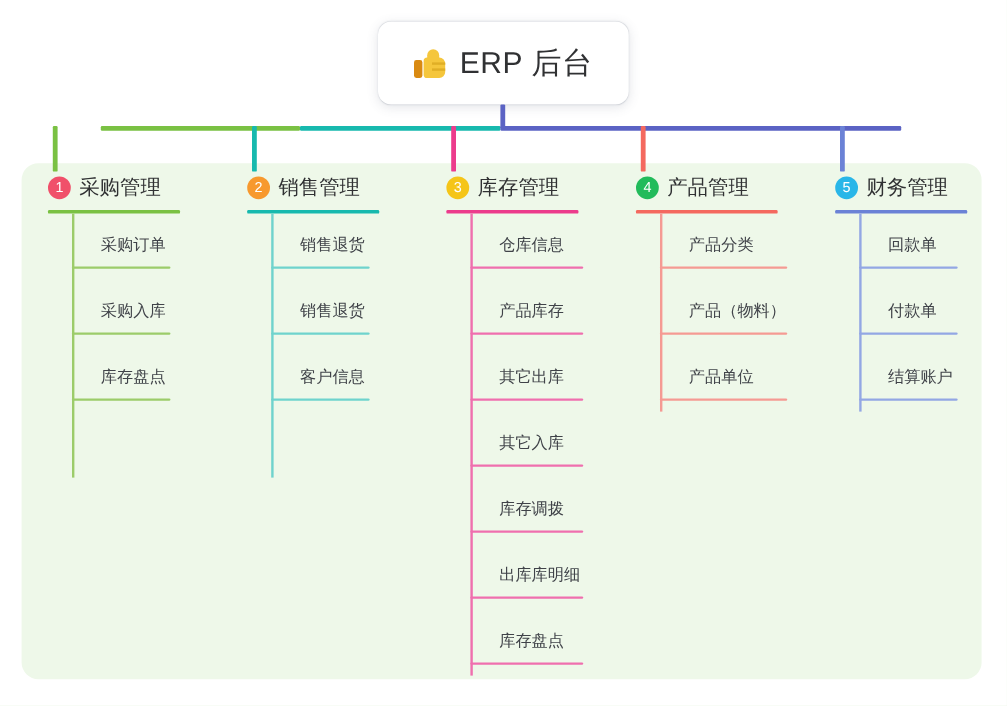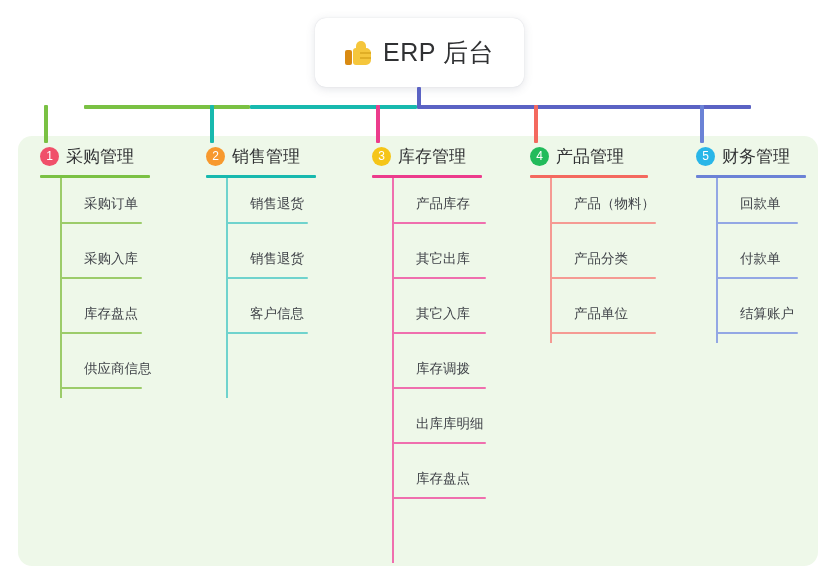--- a/index.html
+++ b/index.html
@@ -115,24 +115,20 @@
             <div class="item-rule" style="width: 82px; background: rgb(156, 204, 106);"></div>
           </div>
           <div class="item">
             <span class="item-label">采购入库</span>
             <div class="item-rule" style="width: 82px; background: rgb(156, 204, 106);"></div>
           </div>
           <div class="item">
             <span class="item-label">库存盘点</span>
             <div class="item-rule" style="width: 82px; background: rgb(156, 204, 106);"></div>
           </div>
-          <div class="item">
-            <span class="item-label">供应商信息</span>
-            <div class="item-rule" style="width: 82px; background: rgb(156, 204, 106);"></div>
-          </div>
         </div>
       </div>
       <div class="col" style="left: 206px;">
         <div class="col-head">
           <span class="badge" style="background: rgb(247, 153, 46);">2</span>
           <span class="col-title">销售管理</span>
         </div>
         <div class="head-rule" style="width: 110px; background: rgb(23, 185, 174);"></div>
         <div class="items">
           <div class="spine" style="background: rgb(111, 211, 205); height: 220px;"></div>
@@ -152,20 +148,24 @@
       </div>
       <div class="col" style="left: 372px;">
         <div class="col-head">
           <span class="badge" style="background: rgb(245, 197, 24);">3</span>
           <span class="col-title">库存管理</span>
         </div>
         <div class="head-rule" style="width: 110px; background: rgb(236, 60, 140);"></div>
         <div class="items">
           <div class="spine" style="background: rgb(239, 111, 174); height: 385px;"></div>
           <div class="item">
+            <span class="item-label">仓库信息</span>
+            <div class="item-rule" style="width: 94px; background: rgb(239, 111, 174);"></div>
+          </div>
+          <div class="item">
             <span class="item-label">产品库存</span>
             <div class="item-rule" style="width: 94px; background: rgb(239, 111, 174);"></div>
           </div>
           <div class="item">
             <span class="item-label">其它出库</span>
             <div class="item-rule" style="width: 94px; background: rgb(239, 111, 174);"></div>
           </div>
           <div class="item">
             <span class="item-label">其它入库</span>
             <div class="item-rule" style="width: 94px; background: rgb(239, 111, 174);"></div>
@@ -186,28 +186,28 @@
       </div>
       <div class="col" style="left: 530px;">
         <div class="col-head">
           <span class="badge" style="background: rgb(34, 187, 91);">4</span>
           <span class="col-title">产品管理</span>
         </div>
         <div class="head-rule" style="width: 118px; background: rgb(244, 105, 95);"></div>
         <div class="items">
           <div class="spine" style="background: rgb(245, 154, 147); height: 165px;"></div>
           <div class="item">
+            <span class="item-label">产品分类</span>
+            <div class="item-rule" style="width: 106px; background: rgb(245, 154, 147);"></div>
+          </div>
+          <div class="item">
             <span class="item-label">产品（物料）</span>
             <div class="item-rule" style="width: 106px; background: rgb(245, 154, 147);"></div>
           </div>
           <div class="item">
-            <span class="item-label">产品分类</span>
-            <div class="item-rule" style="width: 106px; background: rgb(245, 154, 147);"></div>
-          </div>
-          <div class="item">
             <span class="item-label">产品单位</span>
             <div class="item-rule" style="width: 106px; background: rgb(245, 154, 147);"></div>
           </div>
         </div>
       </div>
       <div class="col" style="left: 696px;">
         <div class="col-head">
           <span class="badge" style="background: rgb(41, 182, 232);">5</span>
           <span class="col-title">财务管理</span>
         </div>

